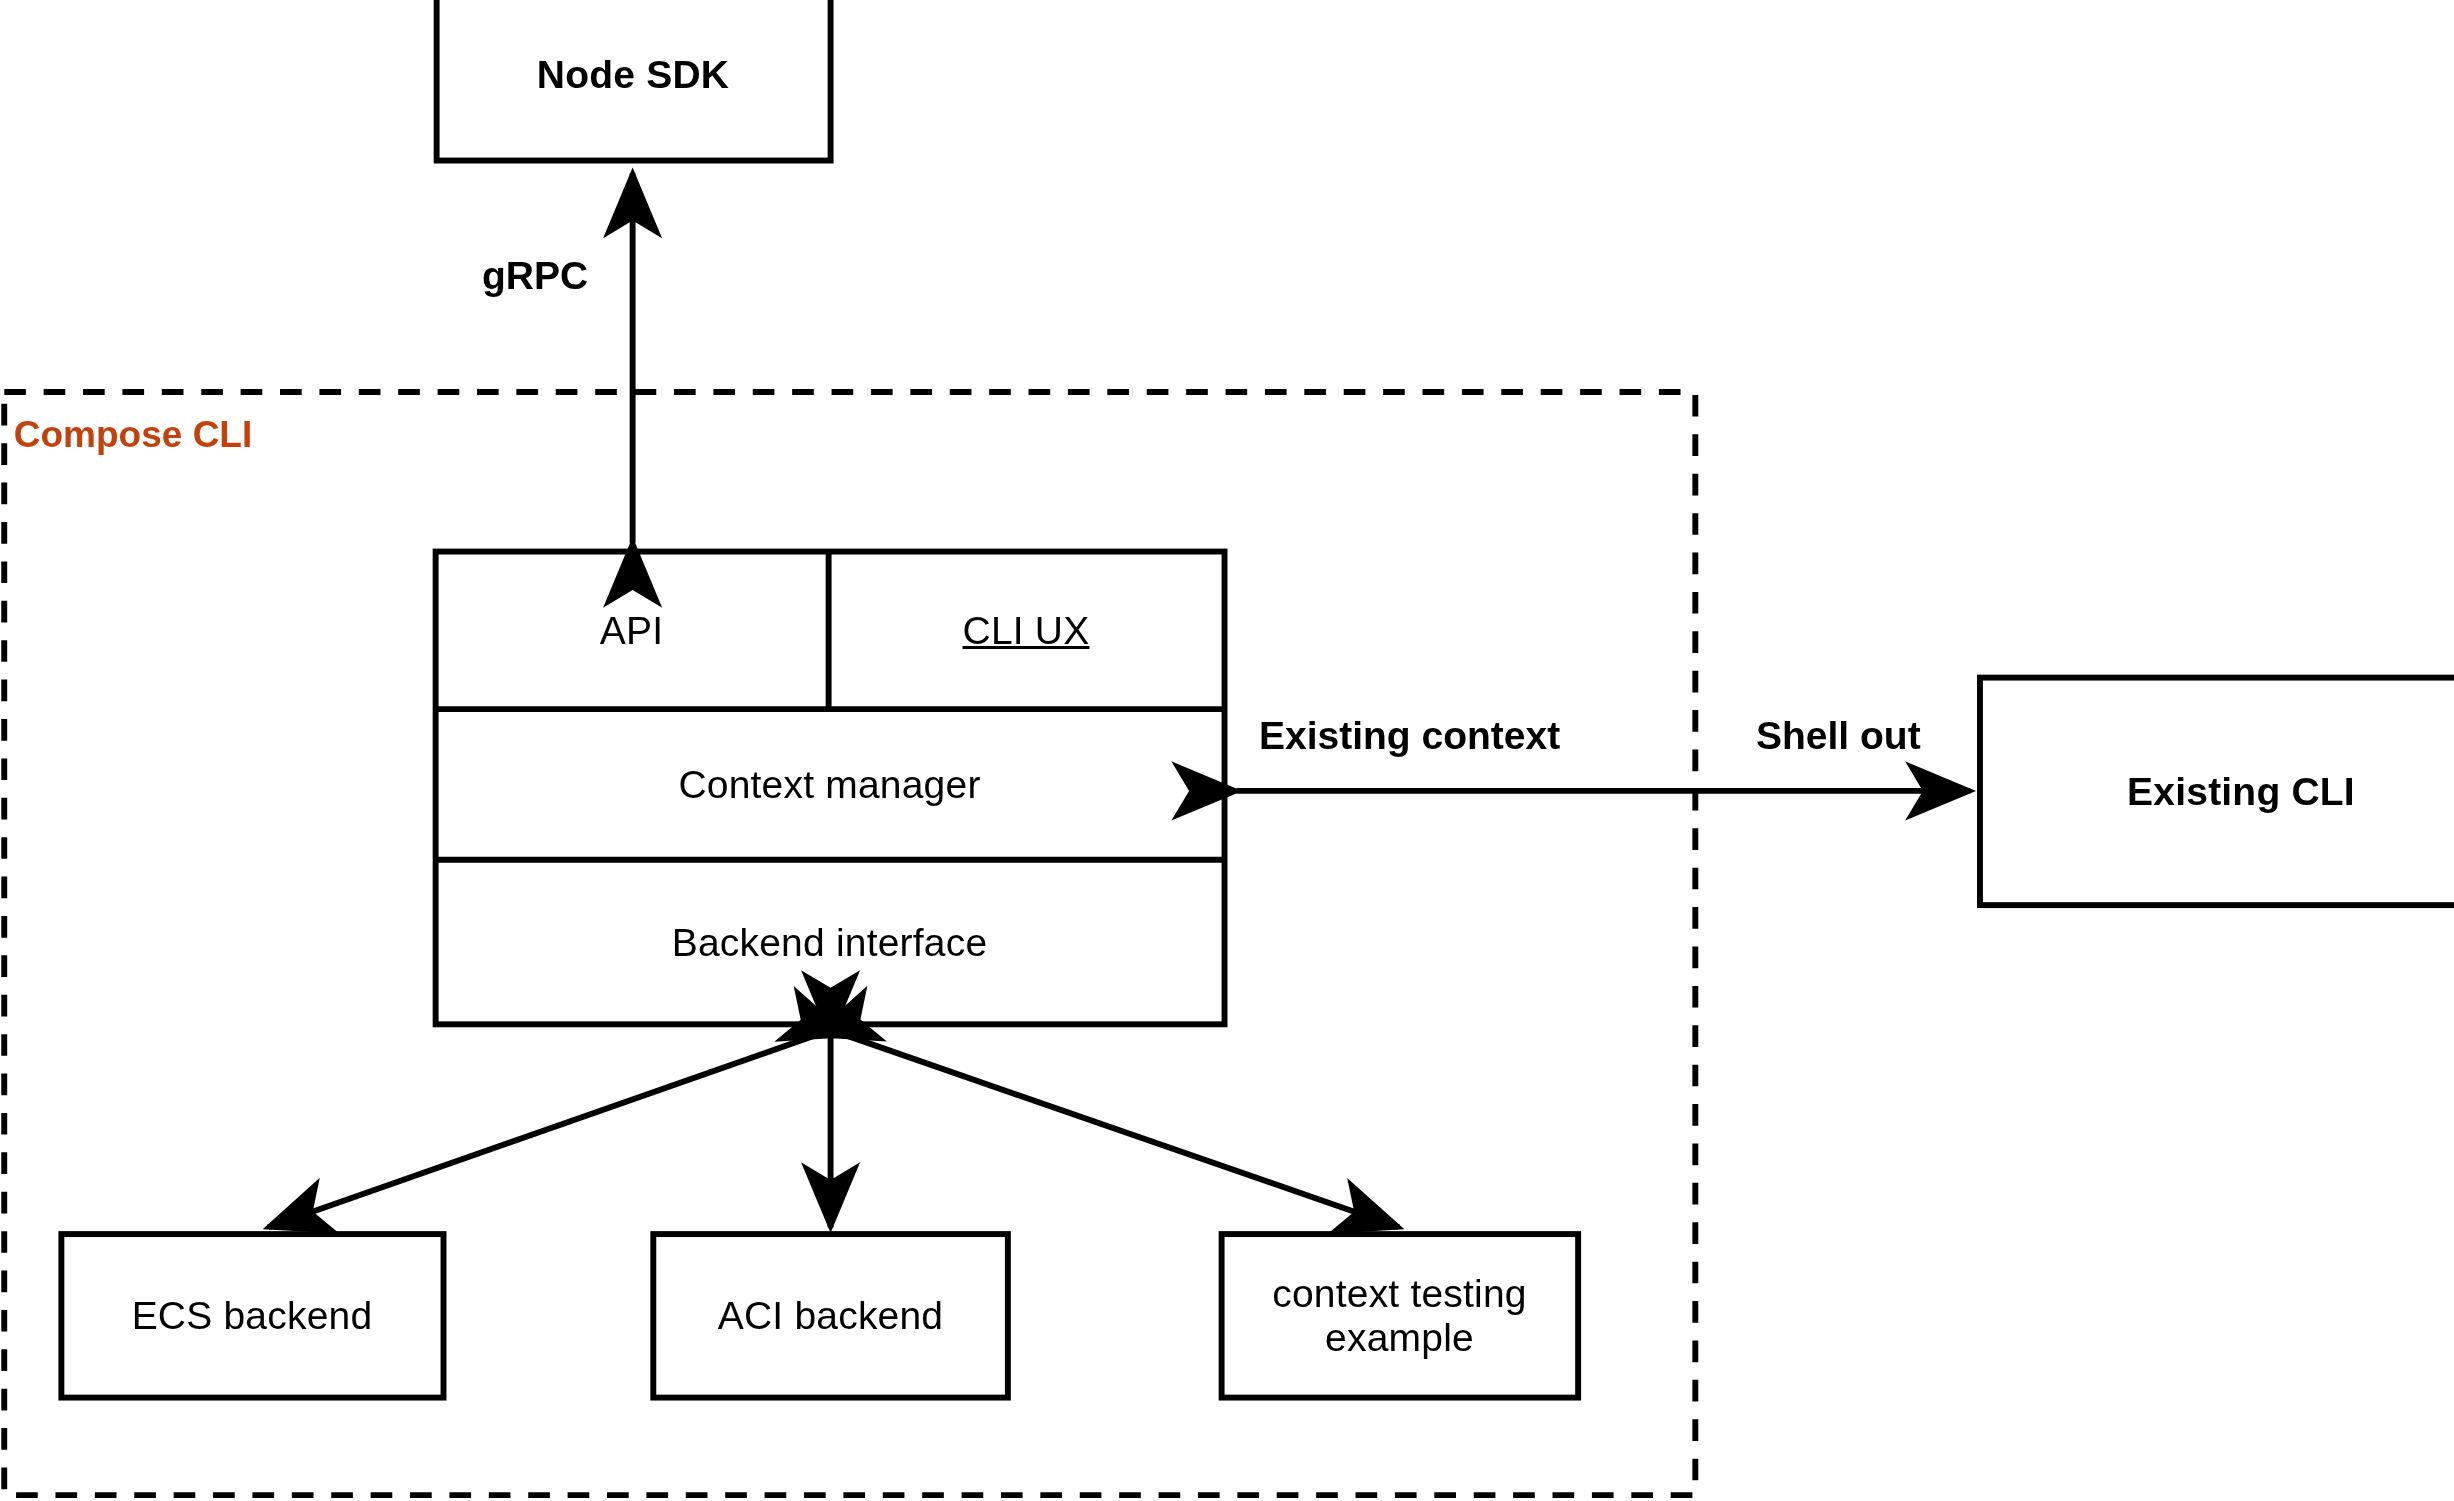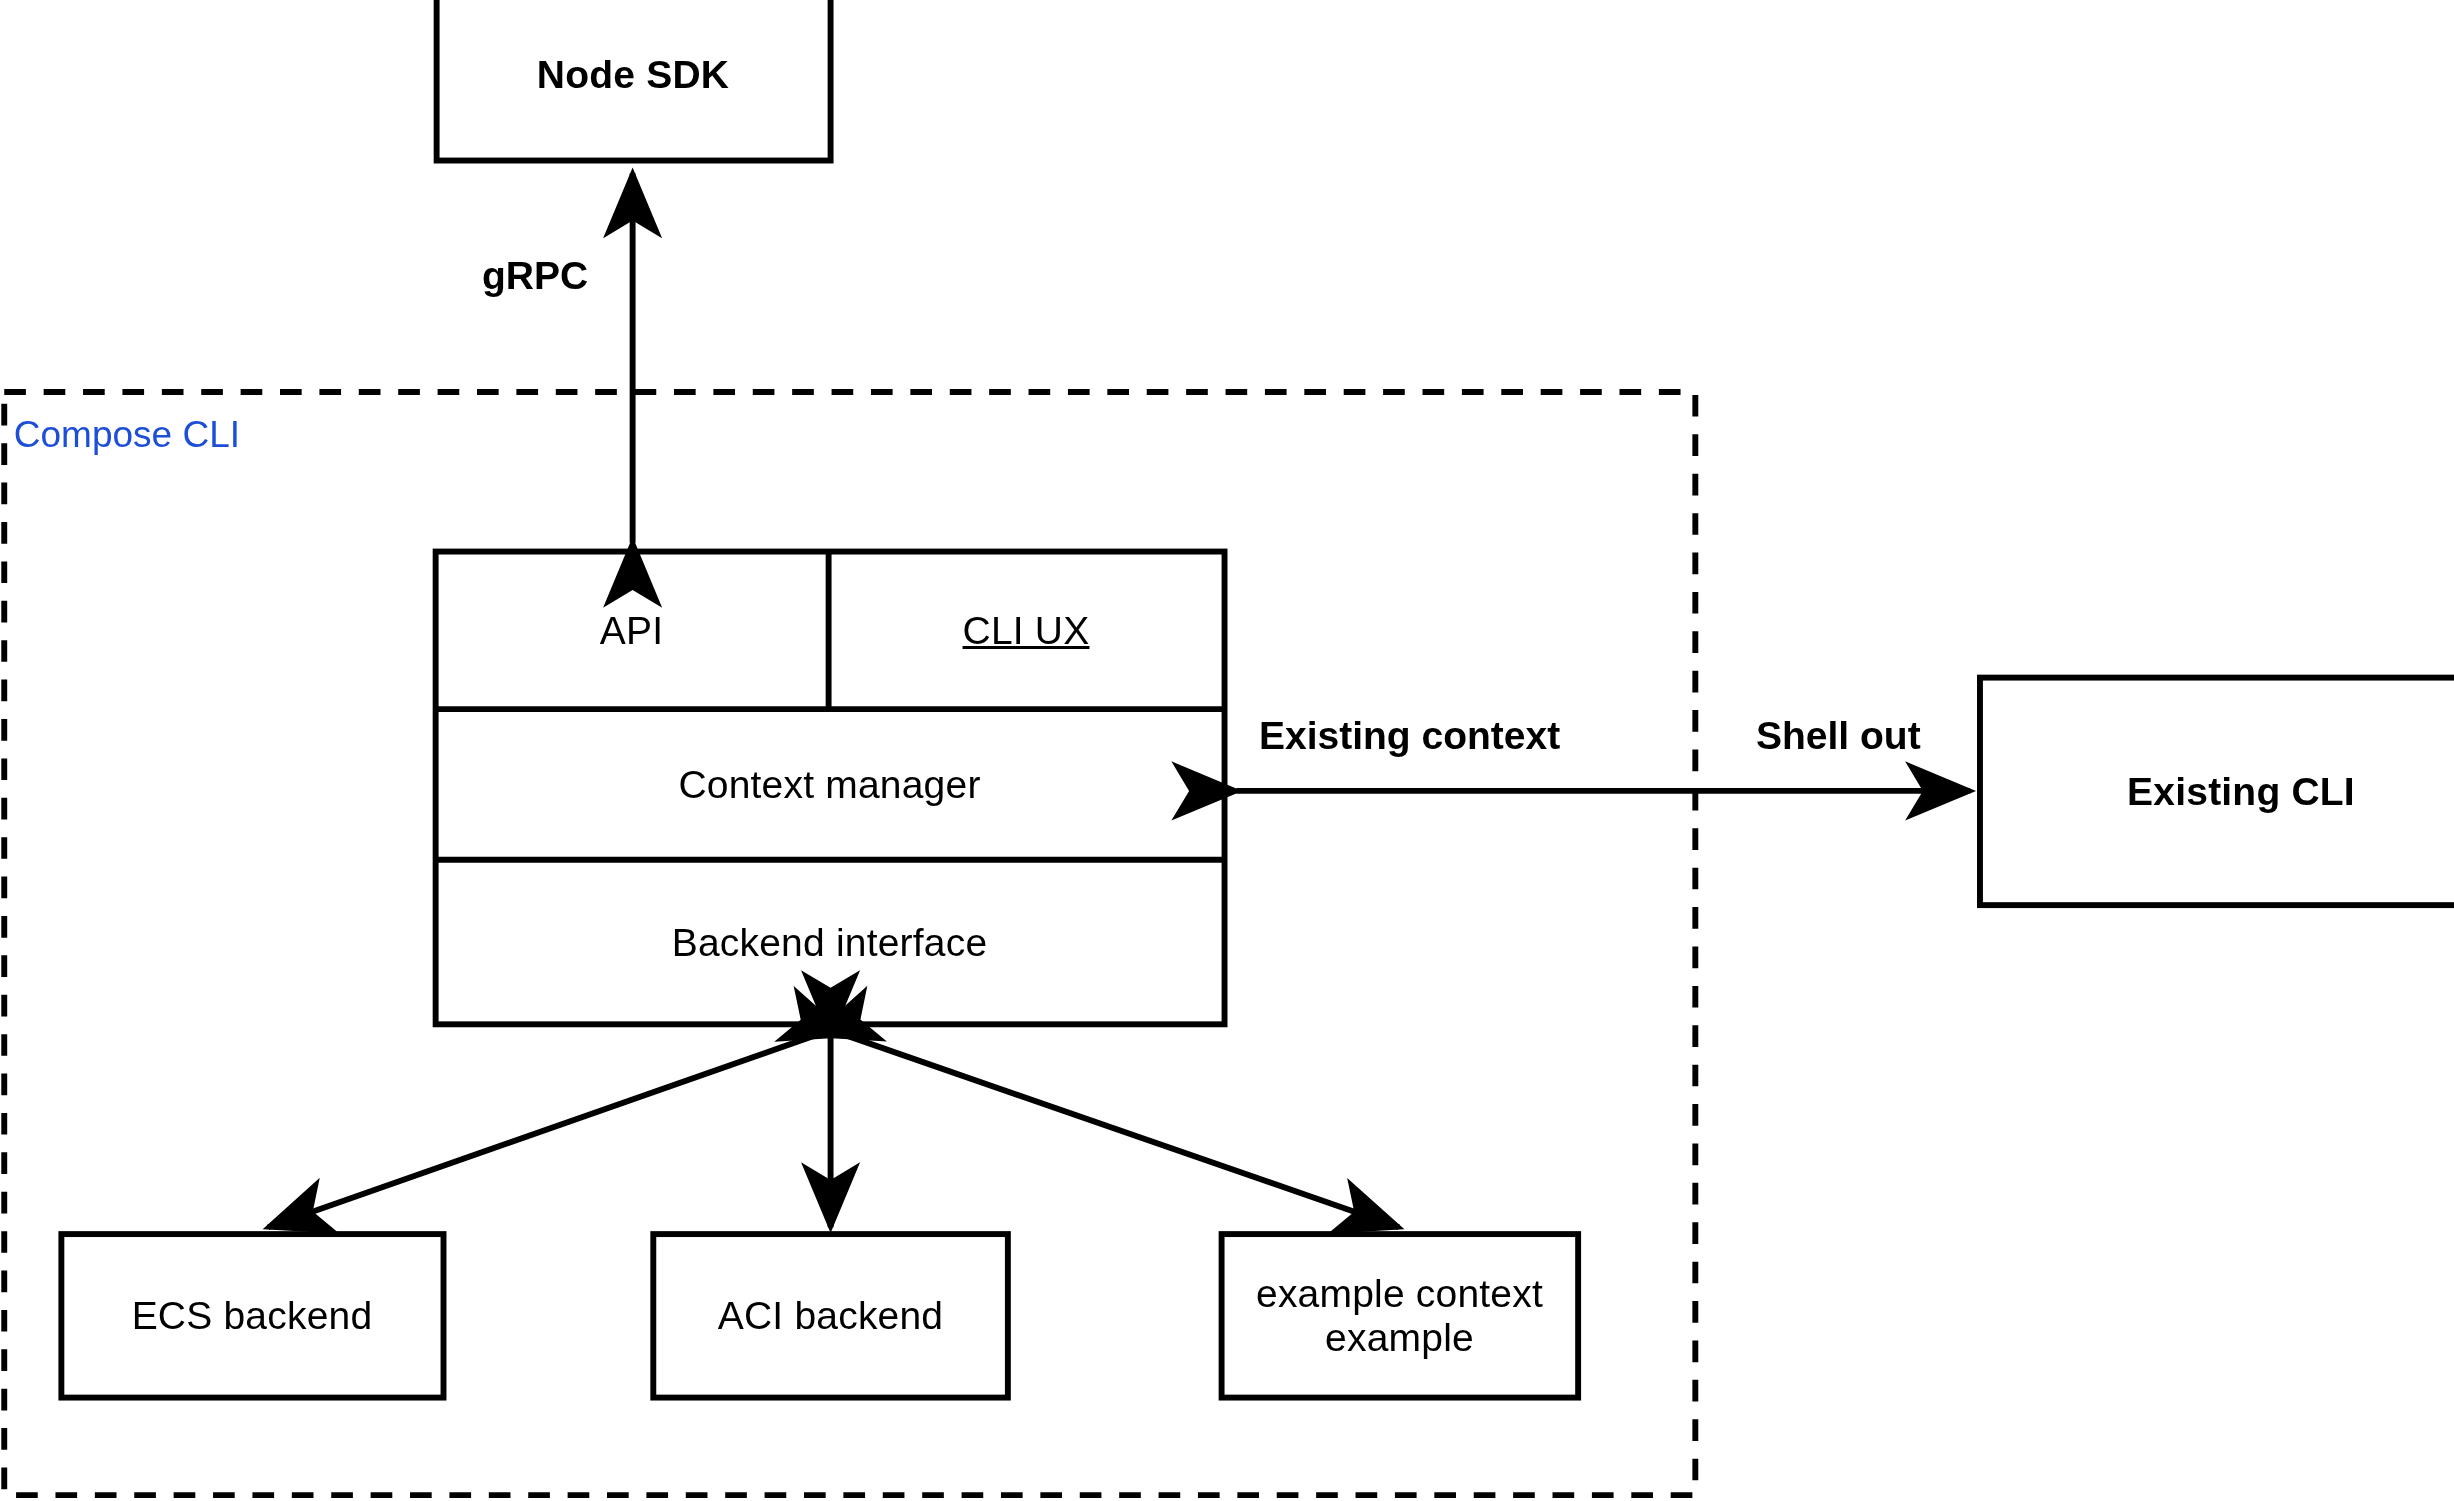--- a/index.html
+++ b/index.html
@@ -36,22 +36,22 @@
   .lbl-normal { font-weight: 400; font-size: 39px; letter-spacing: 0.2px; }
   .edge-label {
     position: absolute;
     color: #000000;
     font-weight: 700;
     font-size: 39px;
     white-space: nowrap;
   }
   .group-label {
     position: absolute;
-    color: #1d4ed8;
-    font-weight: 400;
+    color: #c2410c;
+    font-weight: 700;
     font-size: 37px;
     white-space: nowrap;
   }
 </style>
 </head>
 <body>
 
 <div id="canvas">
 
   <svg viewBox="0 0 2492 1524" xmlns="http://www.w3.org/2000/svg">
@@ -104,21 +104,21 @@
 
   <div class="box-label lbl-normal" style="left:435px; top:709px; width:789px; height:151px;">Context manager</div>
 
   <div class="box-label lbl-bold" style="left:1980px; top:678px; width:522px; height:228px;">Existing CLI</div>
 
   <div class="box-label lbl-normal" style="left:653px; top:1234px; width:355px; height:164px;">ACI backend</div>
 
   <div class="box-label lbl-normal" style="left:61px; top:1234px; width:382px; height:164px;">ECS backend</div>
 
   <div class="box-label lbl-normal" style="left:1221px; top:1234px; width:357px; height:164px; flex-direction:column;">
-    <span>example context</span>
+    <span>context testing</span>
     <span>example</span>
   </div>
 
   <div class="edge-label" style="left:482px; top:254px;">gRPC</div>
 
   <div class="edge-label" style="left:1259px; top:714px;">Existing context</div>
 
   <div class="edge-label" style="left:1756px; top:714px;">Shell out</div>
 
 </div>

